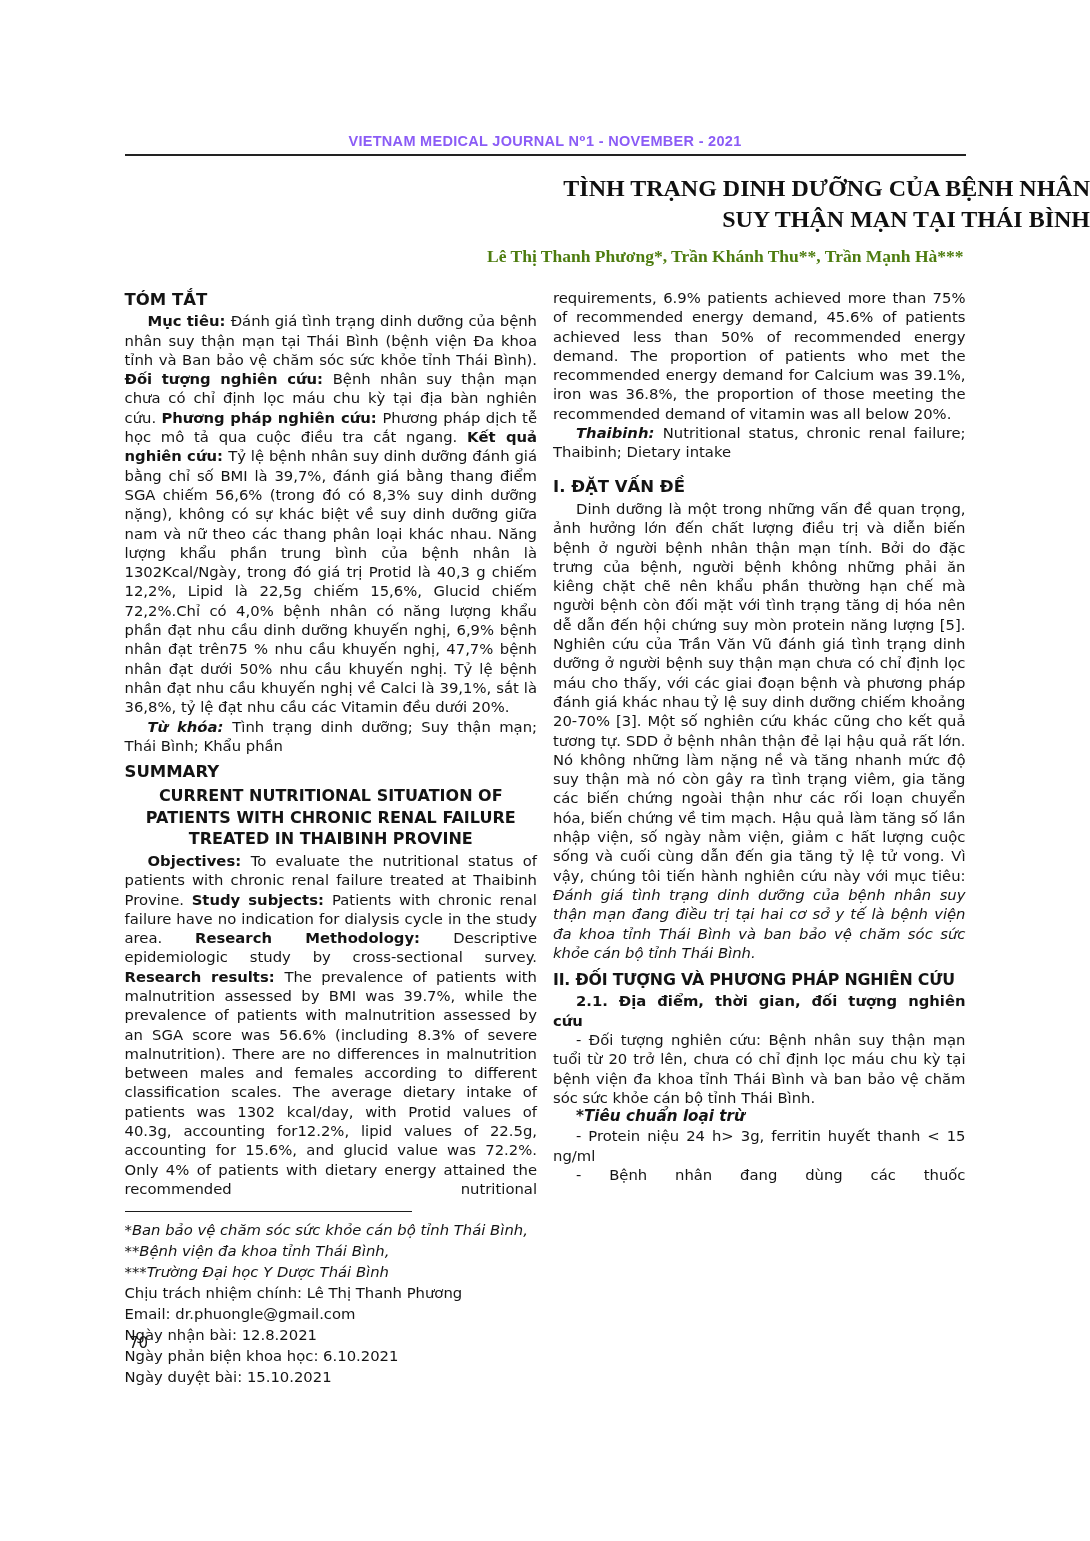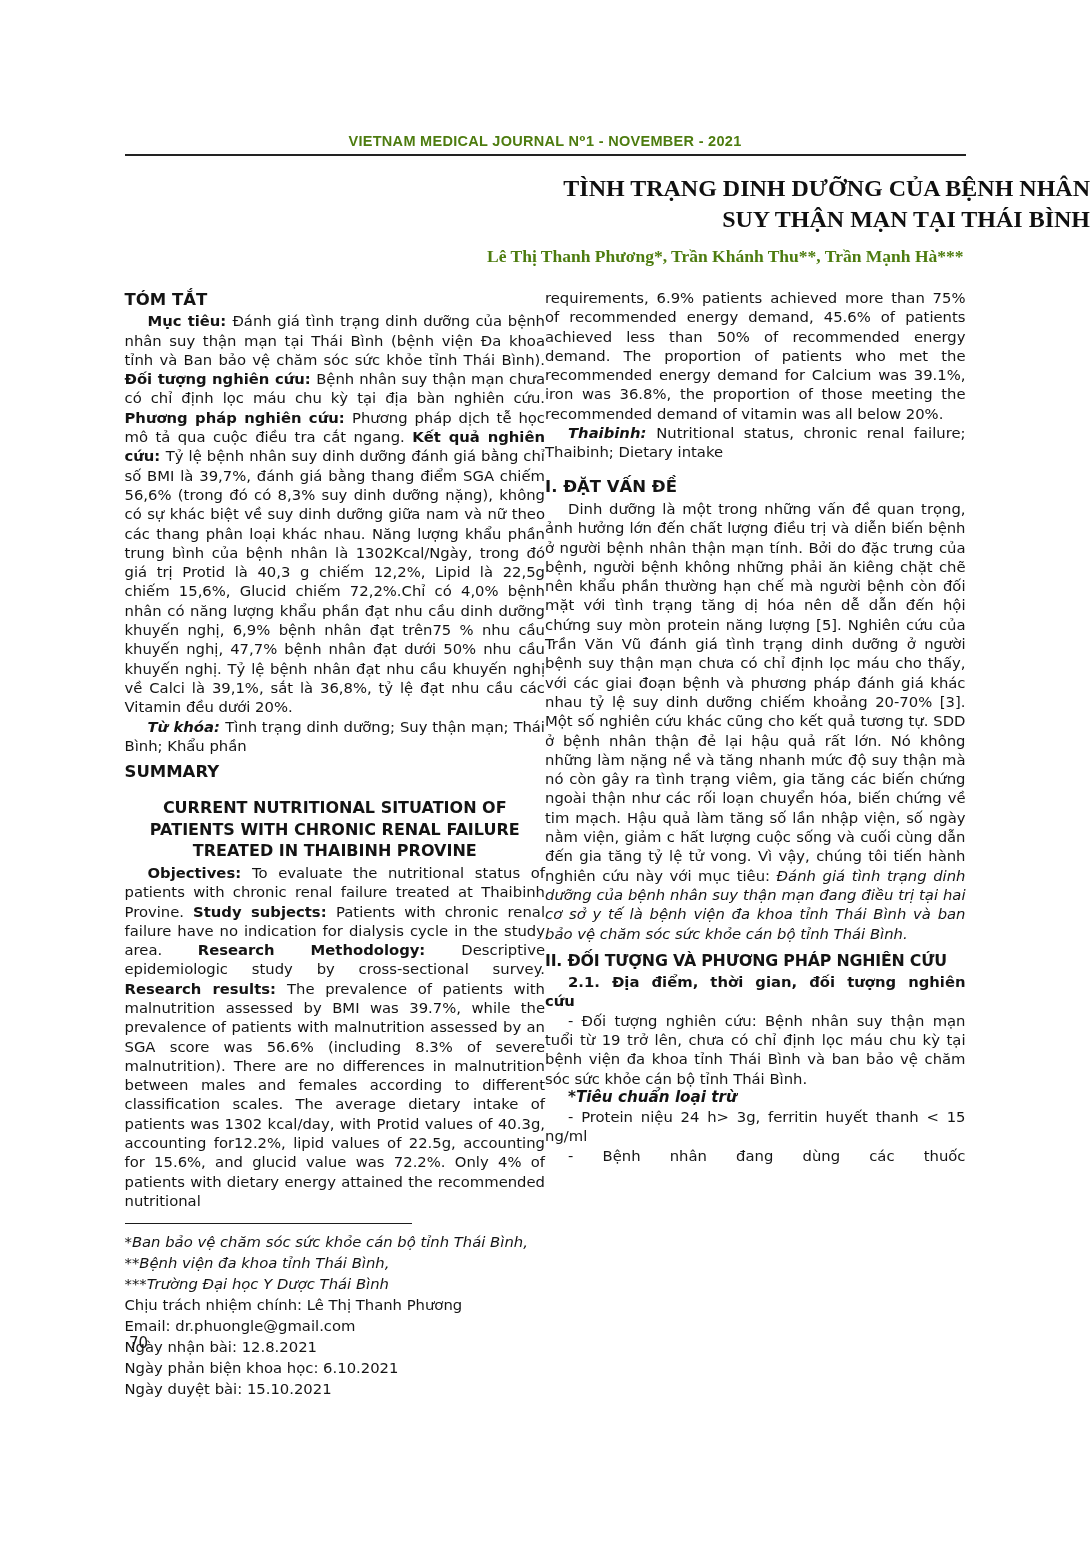--- a/index.html
+++ b/index.html
@@ -13,21 +13,21 @@
     font-family: "DejaVu Sans", sans-serif;
     overflow: hidden;
   }
   .journal-header {
     padding-top: 133px;
     text-align: center;
     font-family: "Liberation Sans", "DejaVu Sans", sans-serif;
     font-weight: 700;
     font-size: 14.5px;
     letter-spacing: 0.3px;
-    color: #4d7c0f;
+    color: #8b5cf6;
   }
   .header-rule {
     width: 841px;
     border: none;
     border-top: 2.5px solid #222222;
     margin: 5px auto 0 auto;
   }
   .article-title {
     margin: 17px 0 0 0;
     text-align: right;
@@ -44,39 +44,39 @@
     font-family: "Liberation Serif", "DejaVu Serif", serif;
     font-weight: 700;
     font-size: 17.5px;
     padding-right: 2px;
     color: #4d7c0f;
   }
   .columns {
     width: 841px;
     margin: 21px auto 0 auto;
     display: flex;
-    gap: 0;
+    gap: 16px;
   }
   .col {
     width: 50%;
     font-size: 14.8px;
     line-height: 19.3px;
     text-align: justify;
   }
   p { margin: 0; }
   .indent { text-indent: 23px; }
   .jlast { text-align-last: justify; }
   .h-main {
     font-weight: 700;
     font-size: 16.5px;
     text-align: left;
     text-align-last: left;
   }
   .abstract-head { margin: 2px 0 2px 0; }
-  .summary-head { margin: 7px 0 16px 0; text-align: center; }
+  .summary-head { margin: 7px 0 4px 0; text-align: center; }
   .summary-title {
     font-weight: 700;
     font-size: 16px;
     line-height: 21.5px;
     text-align: right;
     text-align-last: center;
     margin: 2px 0 1px 0;
   }
   .sec1-head { margin: 15px 0 3px 0; }
   .sec2-head {
@@ -150,21 +150,21 @@
 
     <div class="col">
       <p>requirements, 6.9% patients achieved more than 75% of recommended energy demand, 45.6% of patients achieved less than 50% of recommended energy demand. The proportion of patients who met the recommended energy demand for Calcium was 39.1%, iron was 36.8%, the proportion of those meeting the recommended demand of vitamin was all below 20%.</p>
       <p class="indent"><span class="run-bi">Thaibinh: </span><span>Nutritional status, chronic renal failure; Thaibinh; Dietary intake</span></p>
 
       <p class="h-main sec1-head">I. ĐẶT VẤN ĐỀ</p>
       <p class="indent"><span>Dinh dưỡng là một trong những vấn đề quan trọng, ảnh hưởng lớn đến chất lượng điều trị và diễn biến bệnh ở người bệnh nhân thận mạn tính. Bởi do đặc trưng của bệnh, người bệnh không những phải ăn kiêng chặt chẽ nên khẩu phần thường hạn chế mà người bệnh còn đối mặt với tình trạng tăng dị hóa nên dễ dẫn đến hội chứng suy mòn protein năng lượng [5]. Nghiên cứu của Trần Văn Vũ đánh giá tình trạng dinh dưỡng ở người bệnh suy thận mạn chưa có chỉ định lọc máu cho thấy, với các giai đoạn bệnh và phương pháp đánh giá khác nhau tỷ lệ suy dinh dưỡng chiếm khoảng 20-70% [3]. Một số nghiên cứu khác cũng cho kết quả tương tự. SDD ở bệnh nhân thận đẻ lại hậu quả rất lớn. Nó không những làm nặng nề và tăng nhanh mức độ suy thận mà nó còn gây ra tình trạng viêm, gia tăng các biến chứng ngoài thận như các rối loạn chuyển hóa, biến chứng về tim mạch. Hậu quả làm tăng số lần nhập viện, số ngày nằm viện, giảm c hất lượng cuộc sống và cuối cùng dẫn đến gia tăng tỷ lệ tử vong. Vì vậy, chúng tôi tiến hành nghiên cứu này với mục tiêu: </span><span class="run-i">Đánh giá tình trạng dinh dưỡng của bệnh nhân suy thận mạn đang điều trị tại hai cơ sở y tế là bệnh viện đa khoa tỉnh Thái Bình và ban bảo vệ chăm sóc sức khỏe cán bộ tỉnh Thái Bình.</span></p>
 
       <p class="h-main sec2-head">II. ĐỐI TƯỢNG VÀ PHƯƠNG PHÁP NGHIÊN CỨU</p>
       <p class="indent subhead">2.1. Địa điểm, thời gian, đối tượng nghiên cứu</p>
-      <p class="indent">- Đối tượng nghiên cứu: Bệnh nhân suy thận mạn tuổi từ 19 trở lên, chưa có chỉ định lọc máu chu kỳ tại bệnh viện đa khoa tỉnh Thái Bình và ban bảo vệ chăm sóc sức khỏe cán bộ tỉnh Thái Bình.</p>
+      <p class="indent">- Đối tượng nghiên cứu: Bệnh nhân suy thận mạn tuổi từ 20 trở lên, chưa có chỉ định lọc máu chu kỳ tại bệnh viện đa khoa tỉnh Thái Bình và ban bảo vệ chăm sóc sức khỏe cán bộ tỉnh Thái Bình.</p>
       <p class="indent exclusion-head">*Tiêu chuẩn loại trừ</p>
       <p class="indent">- Protein niệu 24 h&gt; 3g, ferritin huyết thanh &lt; 15 ng/ml</p>
       <p class="indent jlast">- Bệnh nhân đang dùng các thuốc</p>
     </div>
 
   </div>
 
   <div class="page-number">70</div>
 
 </div>

